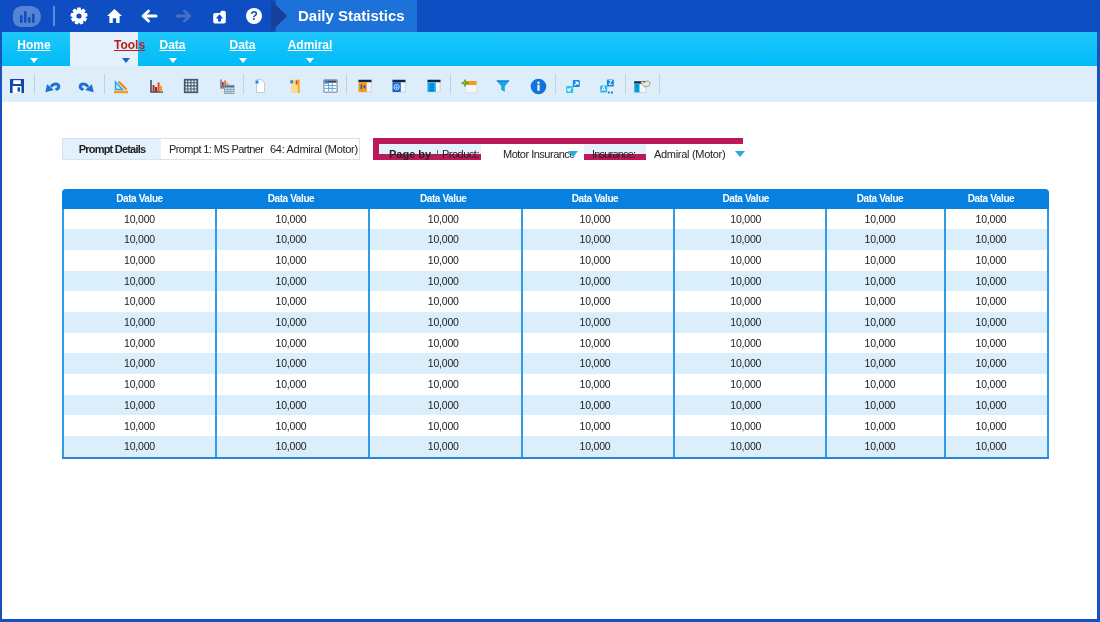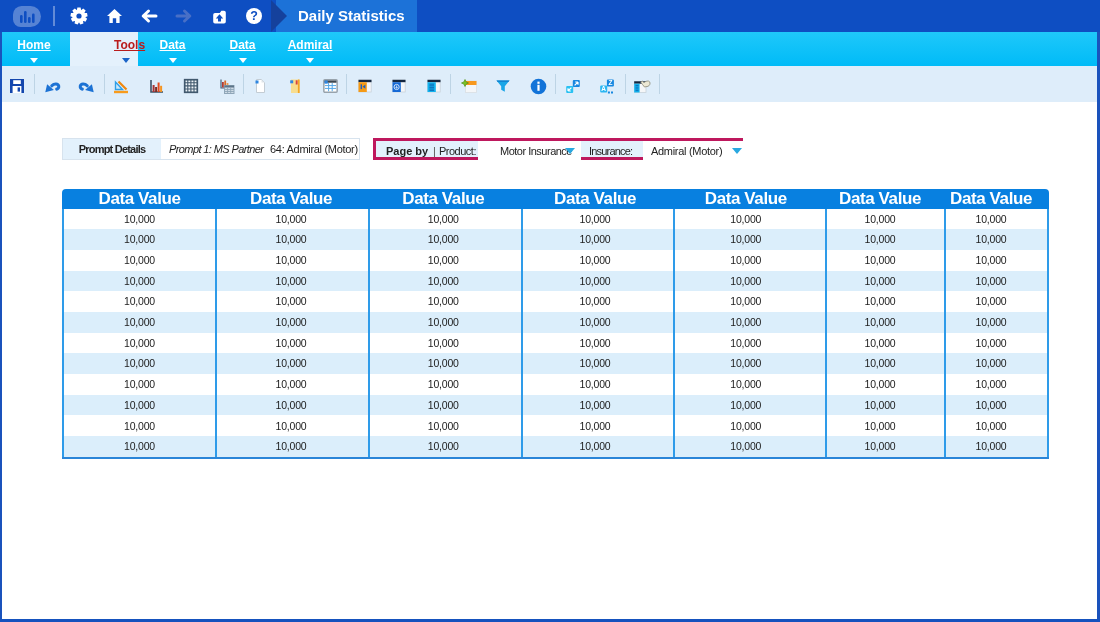--- a/index.html
+++ b/index.html
@@ -34,33 +34,33 @@
   #toolbar { position:absolute; left:2px; top:66px; width:1095px; height:36px; background:#deedfa; }
   .sep { position:absolute; top:8px; width:1px; height:20px; background:#bdd4e5; }
   .ticon { position:absolute; top:10px; }
   
   #content { position:absolute; left:2px; top:102px; width:1095px; height:515px; background:#fff; }
   
   #pbox1 { position:absolute; left:60px; top:36px; width:298px; height:22px;
     border:1px solid #d7e3ee; background:#fff; font-size:11px; color:#222; white-space:nowrap; }
   #pbox1 .lbl { position:absolute; left:0; top:0; width:98px; height:20px; background:#e3f1fc;
     font-weight:bold; text-align:center; line-height:20px; font-size:11px; letter-spacing:-0.8px; }
-  #pbox1 .v1 { position:absolute; left:106px; top:0; line-height:20px; letter-spacing:-0.6px;font-style:italic; }
+  #pbox1 .v1 { position:absolute; left:106px; top:0; line-height:20px; letter-spacing:-0.6px; }
   #pbox1 .v2 { position:absolute; left:207px; top:0; line-height:20px; letter-spacing:-0.3px; }
   #pbox2 { position:absolute; left:371px; top:36px; width:370px; height:22px;
-    border:3px solid #be185d; background:#e3f1fc; font-size:11px; color:#222; white-space:nowrap; }
+    border:6px solid #be185d; background:#e3f1fc; font-size:11px; color:#222; white-space:nowrap; }
   #pbox2 .w1 { position:absolute; left:102px; top:0; width:103px; height:20px; background:#fff; }
   #pbox2 .w2 { position:absolute; left:267px; top:0; width:101px; height:20px; background:#fff; }
   #pbox2 span { position:absolute; top:0; line-height:20px; }
   .ddtri { position:absolute; top:7px; width:0; height:0; border-left:5.5px solid transparent;
     border-right:5.5px solid transparent; border-top:6.5px solid #29a8e0; }
   
   #grid { position:absolute; left:60px; top:87px; width:987px; height:270px; }
   #ghead { position:absolute; left:0; top:0; width:987px; display:flex; height:19.5px; background:#0880e0; border-radius:4px 4px 0 0; }
-  #ghead div { color:#fff; font-weight:bold; font-size:17px; text-align:center; line-height:20px; letter-spacing:-0.4px; }
+  #ghead div { color:#fff; font-weight:bold; font-size:10px; text-align:center; line-height:20px; letter-spacing:-0.4px; }
   .grow { position:absolute; left:0; width:987px; display:flex; height:20.7px; background:#fff; }
   .grow.alt { background:#dbeefb; }
   .grow div { font-size:10.5px; color:#1b1b1b; text-align:center; line-height:20.7px; letter-spacing:-0.2px; }
   .gsep { position:absolute; top:19.5px; width:2px; height:248.4px; background:#2e9be9; }
   #gleft  { position:absolute; left:0; top:19.5px; width:2px; height:248.4px; background:#2e9be9; }
   #gright { position:absolute; left:985px; top:19.5px; width:2px; height:248.4px; background:#2e9be9; }
   #gbot { position:absolute; left:0; top:267.9px; width:987px; height:2px; background:#2a85d8; }
   .c1 { width:155px; } .c2 { width:153px; padding-right:5px; } .c3 { width:152.5px; padding-right:6px; } .c4 { width:152px; padding-right:7px; }
   .c5 { width:152.5px; padding-right:10px; } .c6 { width:119px; padding-right:13px; } .c7 { width:103px; padding-right:13px; }
 </style>

